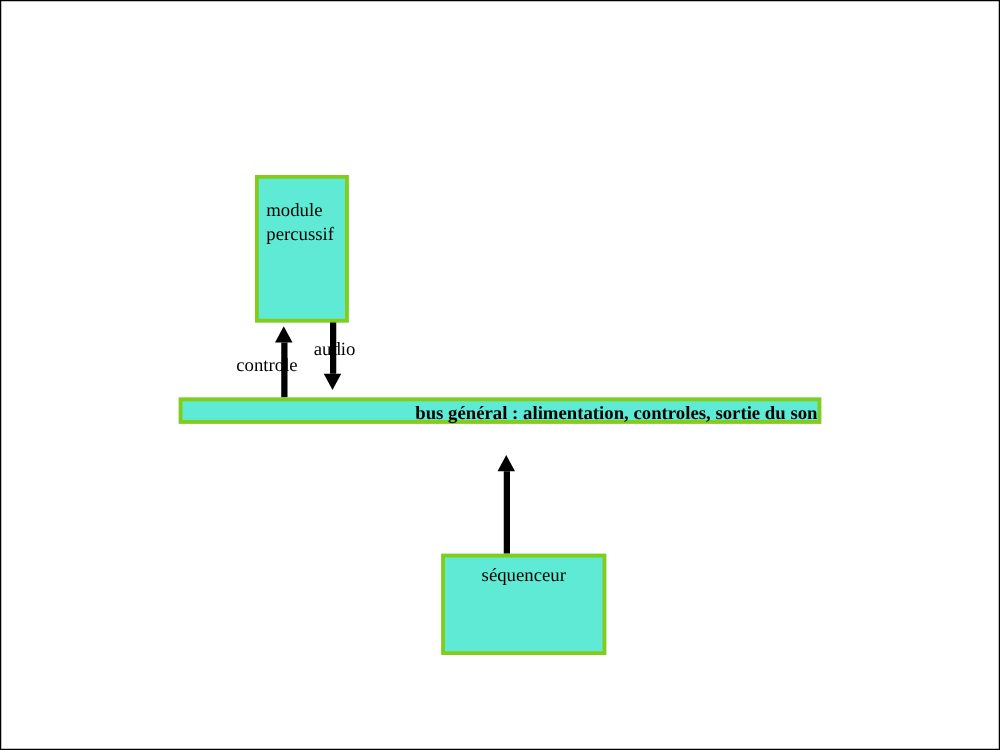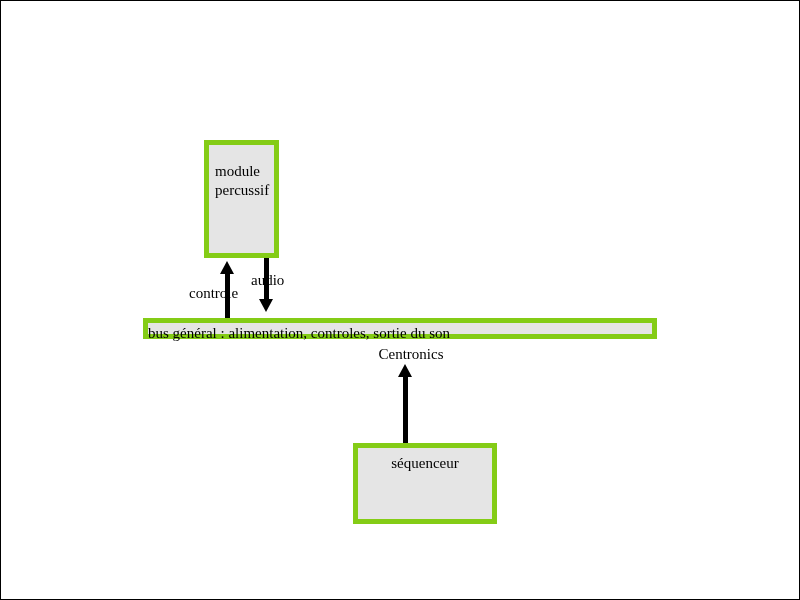--- a/index.html
+++ b/index.html
@@ -19,51 +19,52 @@
   }
   .title {
     position: absolute;
     left: 28px;
     top: 14px;
     font-size: 22px;
     white-space: nowrap;
   }
   .node {
     position: absolute;
-    border: 5px solid #84cc16;
-    background: #e5e5e5;
+    border: 3px solid #84cc16;
+    background: #5eead4;
     box-sizing: border-box;
     font-size: 15px;
   }
   .module-box {
     left: 203px;
     top: 139px;
     width: 75px;
     height: 118px;
   }
   .module-box .node-label {
     margin: 17px 0 0 6px;
     width: 62px;
     line-height: 19px;
   }
   .bus-box {
     left: 142px;
     top: 317px;
     width: 514px;
     height: 21px;
-    text-align: left;
+    text-align: right;
+    font-weight: bold;
   }
   .bus-box .node-label {
     line-height: 20px;
     white-space: nowrap;
   }
   .seq-box {
     left: 352px;
     top: 442px;
-    width: 144px;
+    width: 132px;
     height: 81px;
     text-align: center;
   }
   .seq-box .seq-name {
     margin-top: 6px;
     line-height: 19px;
   }
   .seq-box .seq-detail {
     margin-top: 12px;
     line-height: 19px;
@@ -132,21 +133,20 @@
   <div class="arrow arrow-audio">
     <div class="shaft"></div>
     <div class="head-down"></div>
   </div>
   <div class="edge-label label-audio">audio</div>
 
   <div class="node bus-box">
     <div class="node-label">bus général : alimentation, controles, sortie du son</div>
   </div>
 
-  <div class="edge-label label-centronics">Centronics</div>
   <div class="arrow arrow-centronics">
     <div class="head-up"></div>
     <div class="shaft"></div>
   </div>
 
   <div class="node seq-box">
     <div class="seq-name">séquenceur</div>
   </div>
 
 </div>

